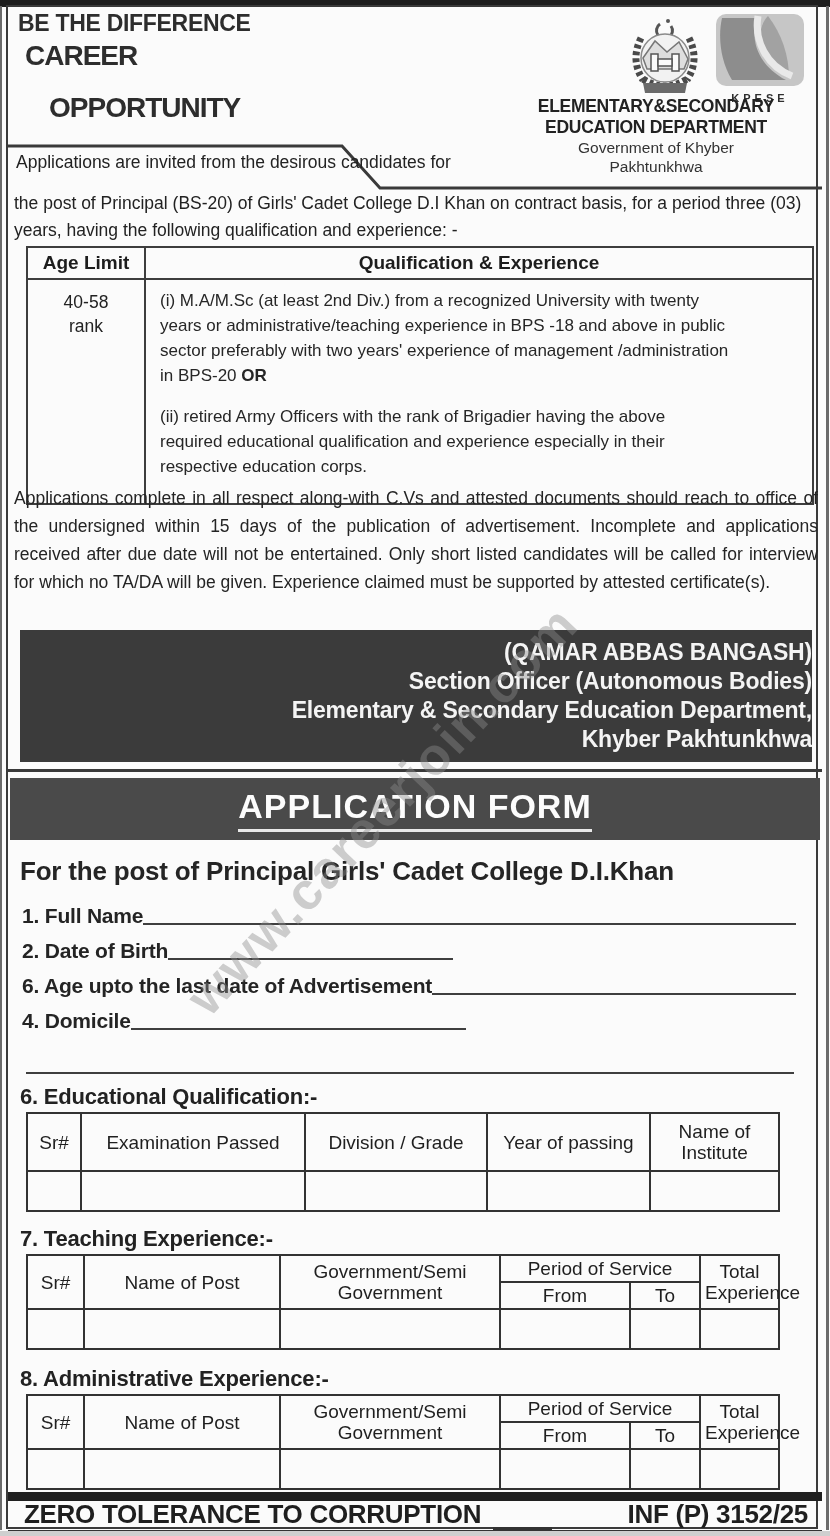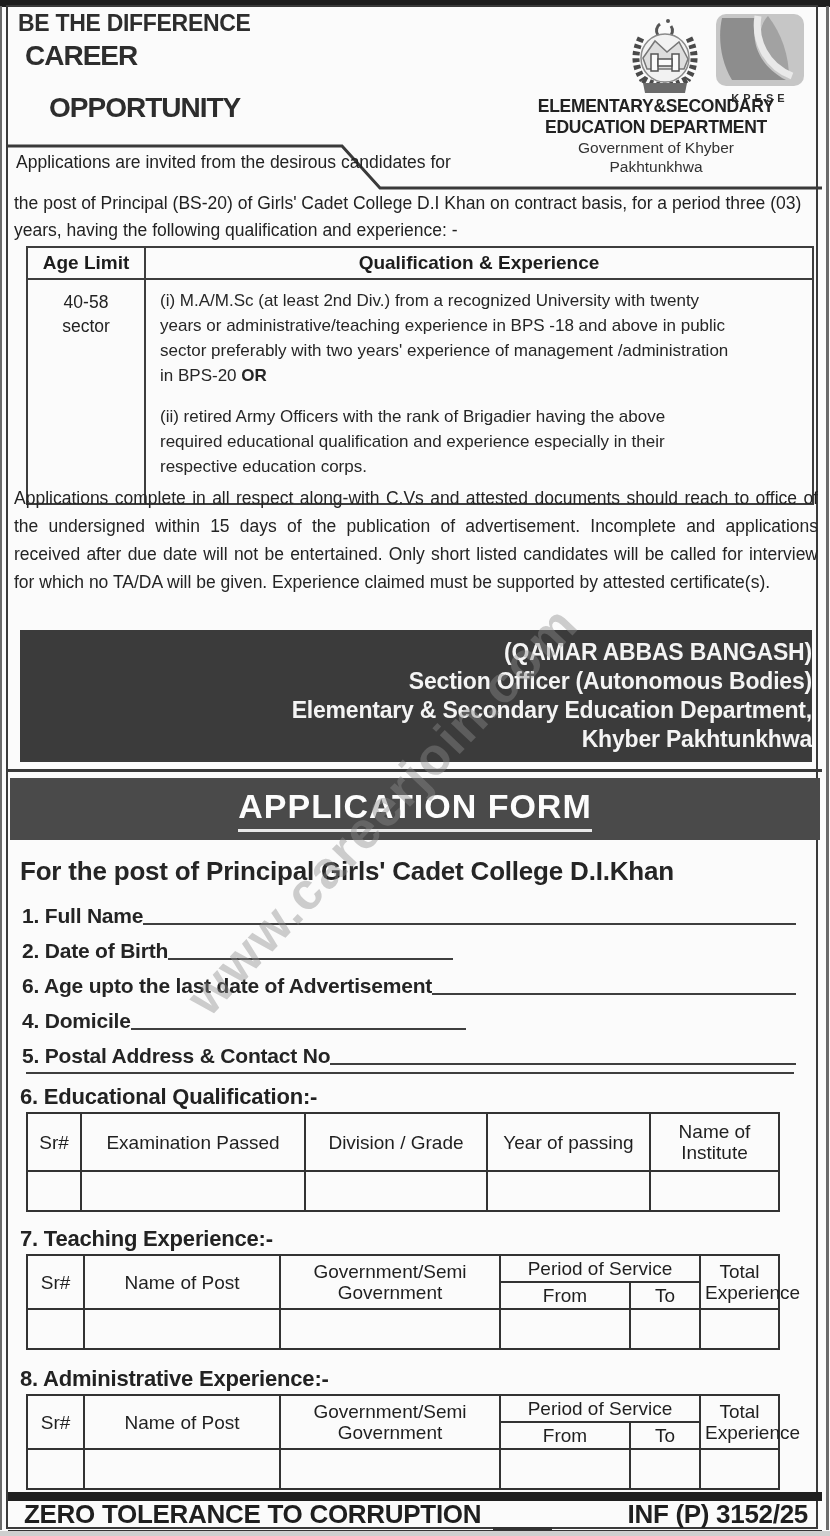--- a/index.html
+++ b/index.html
@@ -144,21 +144,21 @@
         <col>
       </colgroup>
     <tbody>
         <tr>
       <th>Age Limit</th>
       <th>Qualification &amp; Experience</th>
     </tr>
     <tr>
       <td class="q-age">
         <div>40-58</div>
-        <div>sector</div>
+        <div>rank</div>
       </td>
       <td class="q-body">
         <p><span>(i) M.A/M.Sc (at least 2nd Div.) from a recognized University with twenty years or administrative/teaching experience in BPS -18 and above in public sector preferably with two years' experience of management /administration in BPS-20 </span><b>OR</b></p>
         <p>(ii) retired Army Officers with the rank of Brigadier having the above required educational qualification and experience especially in their respective education corps.</p>
       </td>
     </tr>
   </tbody>
     </table>
 
   <div class="abs notes">Applications complete in all respect along-with C.Vs and attested documents should reach to office of the undersigned within 15 days of the publication of advertisement. Incomplete and applications received after due date will not be entertained. Only short listed candidates will be called for interview for which no TA/DA will be given. Experience claimed must be supported by attested certificate(s).</div>
@@ -186,24 +186,20 @@
     <span class="lbl">2. Date of Birth</span>
       <span class="fline" style="width:285px"></span>
   </div>
   <div class="abs field f3">
     <span class="lbl">6. Age upto the last date of Advertisement</span>
       <span class="fline grow"></span>
   </div>
   <div class="abs field f4">
     <span class="lbl">4. Domicile</span>
       <span class="fline" style="width:335px"></span>
-  </div>
-  <div class="abs field f5">
-    <span class="lbl">5. Postal Address &amp; Contact No</span>
-      <span class="fline grow"></span>
   </div>
   <div class="abs extraline"></div>
 
   <div class="abs secheading s6">6. Educational Qualification:-</div>
   <table class="abs ftable t6">
     <colgroup>
         <col style="width:54px">
         <col style="width:224px">
         <col style="width:182px">
         <col style="width:163px">

